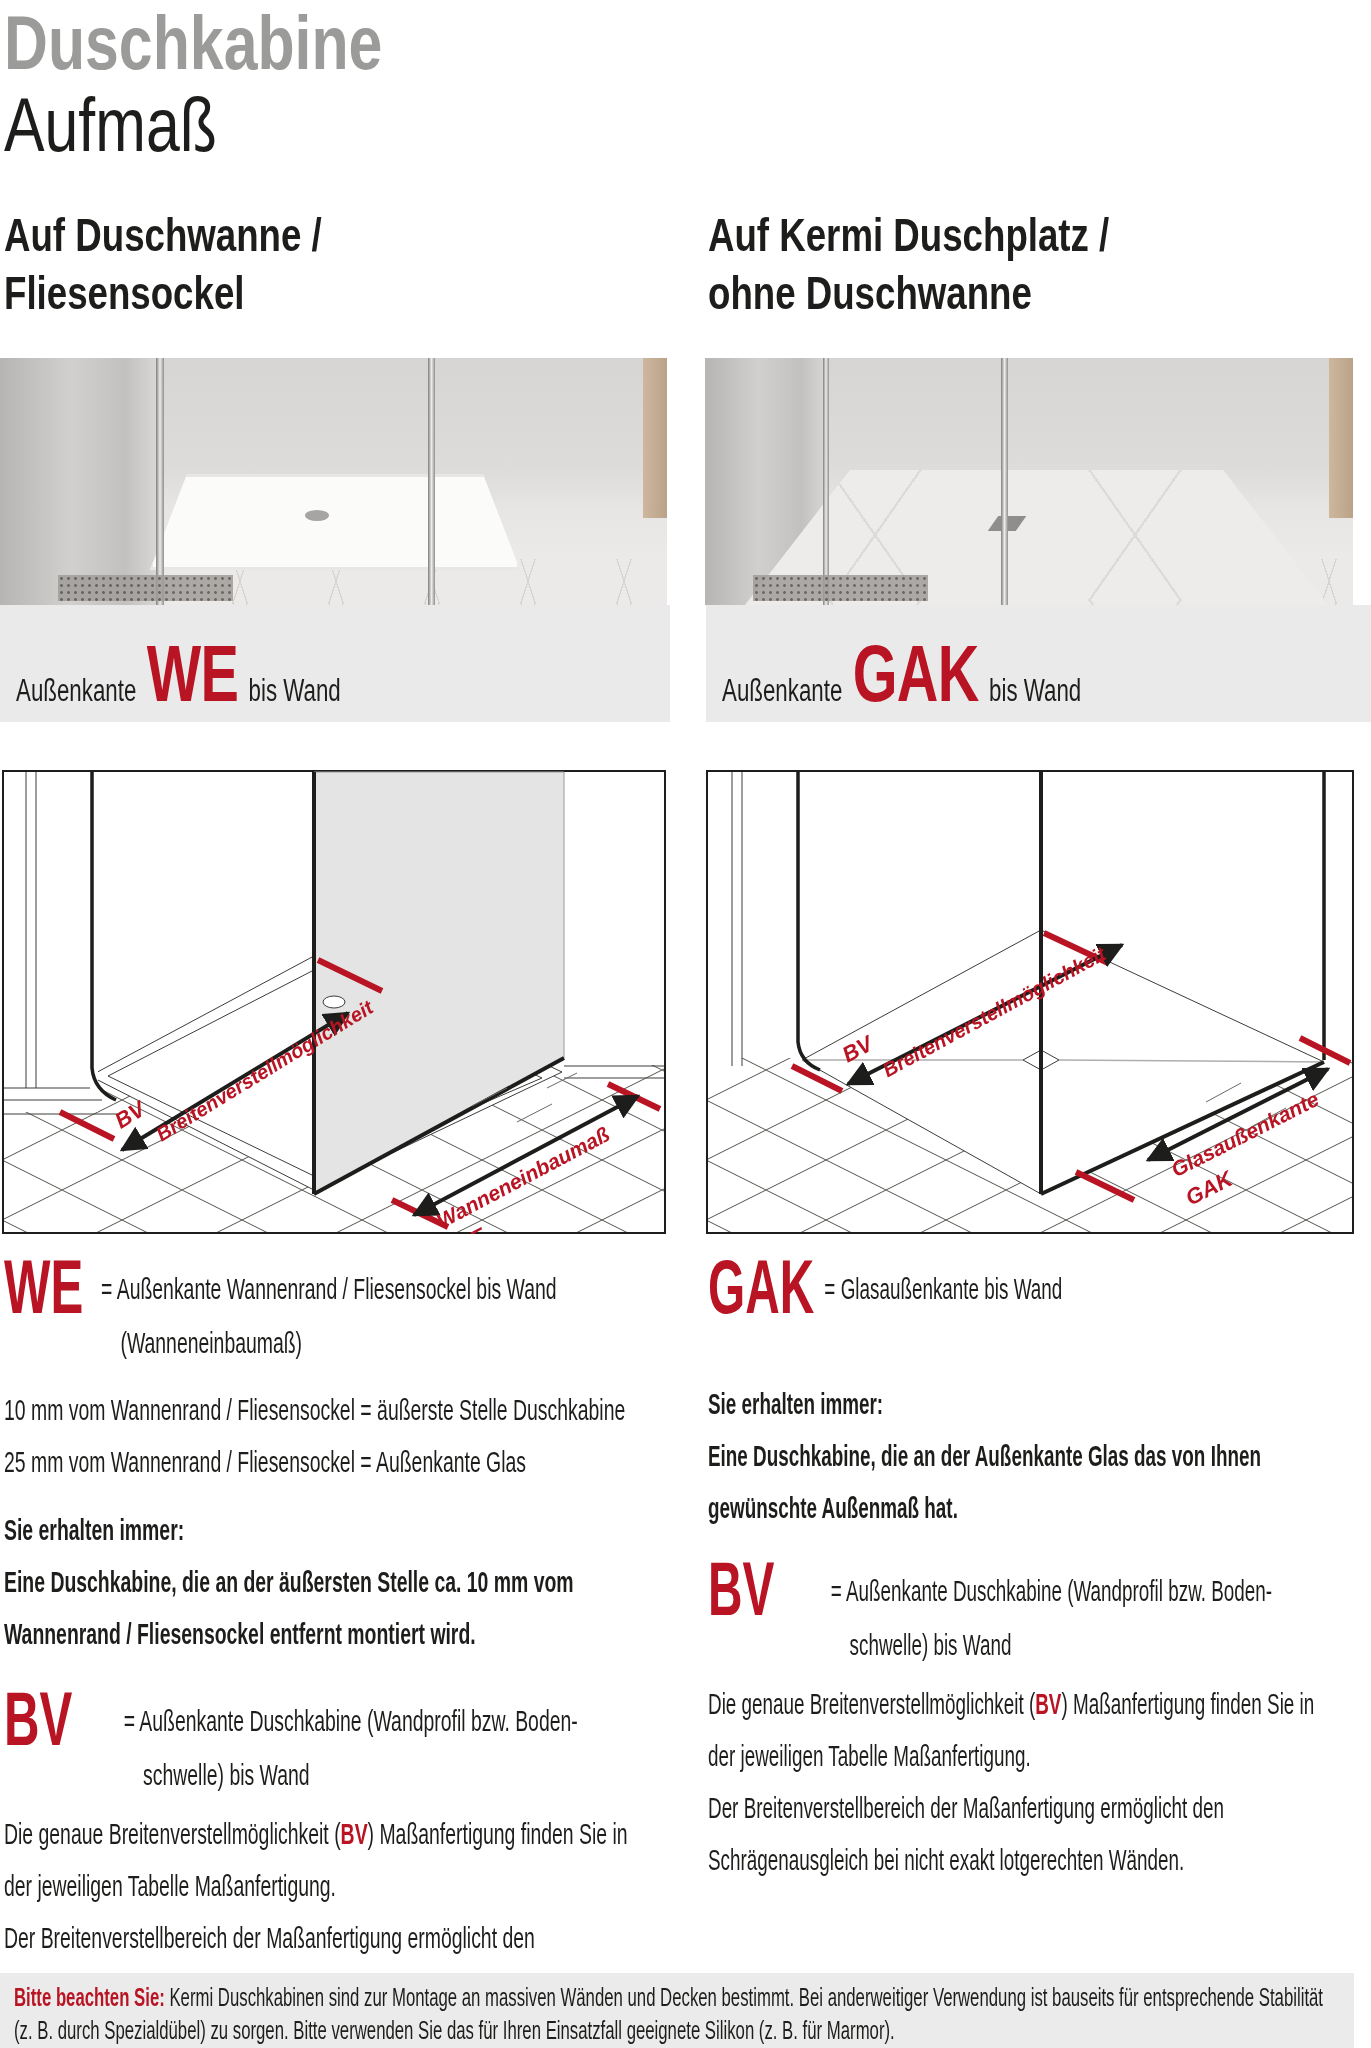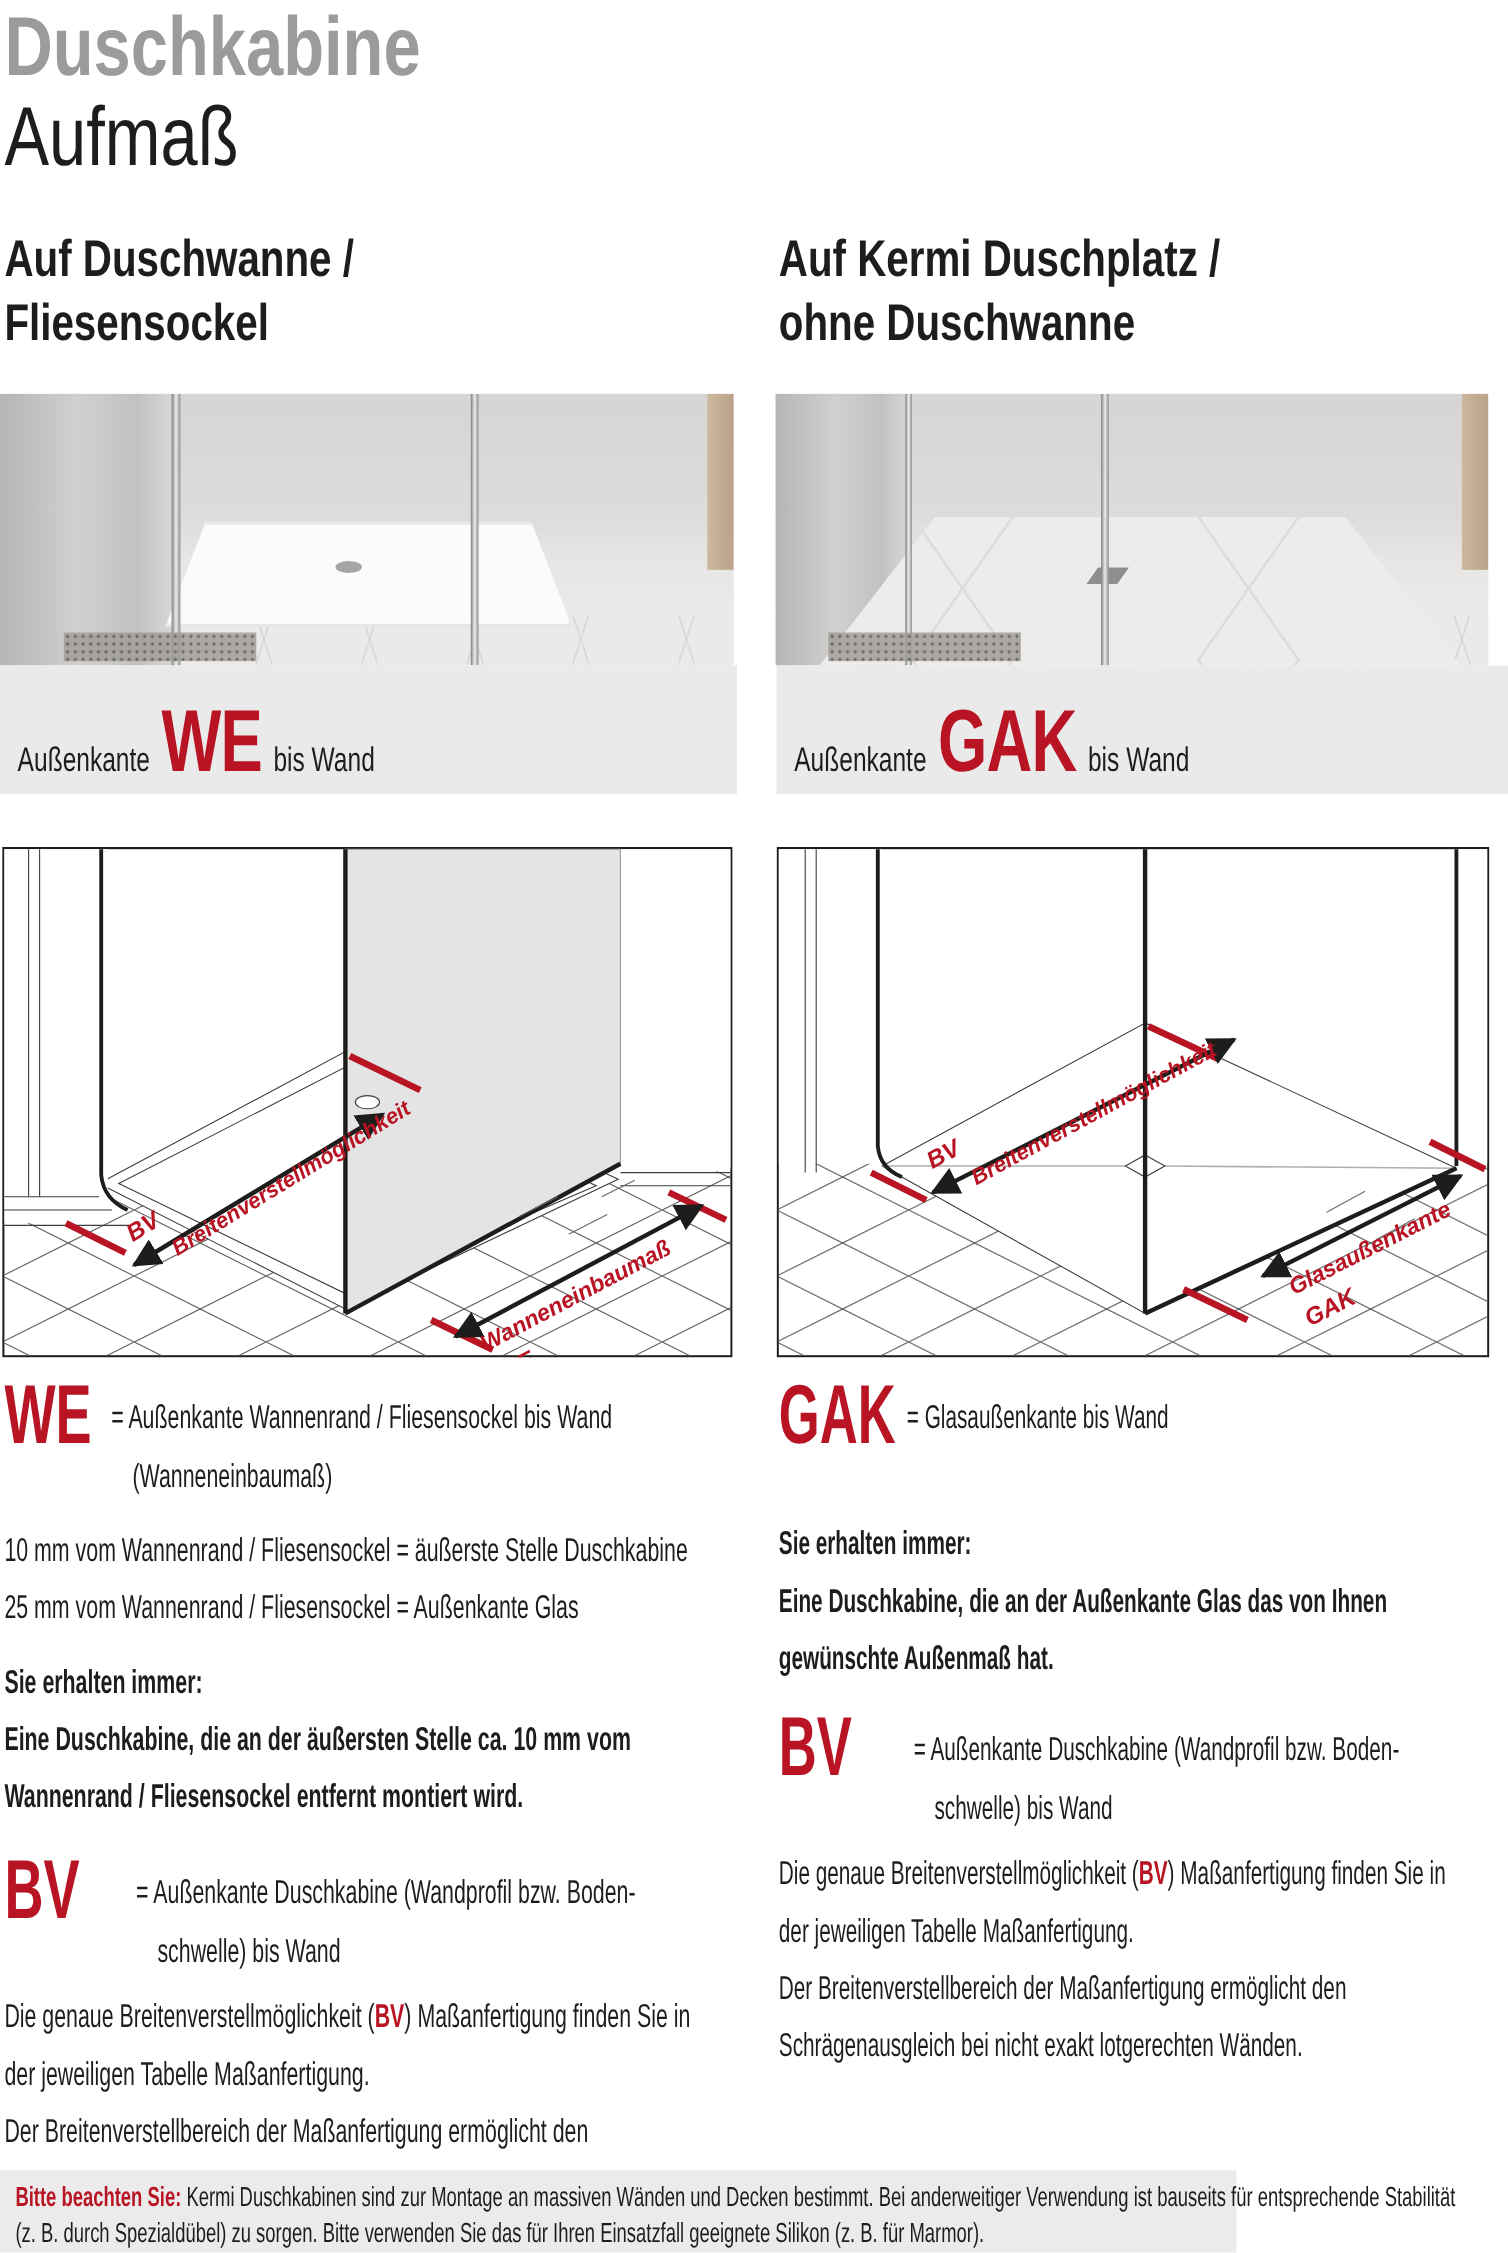--- a/index.html
+++ b/index.html
@@ -74,21 +74,21 @@
   .def-text{line-height:54px;}
   .def-text .l2{padding-left:30px;}
   .def-text div:empty{display:none;}
   .rules{margin-top:14px;}
   .promise-label{margin-top:16px;font-weight:bold;}
   .promise-body{font-weight:bold;}
   .bv-row{margin-top:34px;}
   .bv-para{margin-top:6px;}
   .inline-red{color:var(--red);font-weight:bold;}
   
-  #footer{position:absolute;left:0;top:1973px;width:1124px;height:75px;background:#ebebeb;}
+  #footer{position:absolute;left:0;top:1973px;width:1354px;height:75px;background:#ebebeb;}
   #footer .inner{position:absolute;left:14px;top:8px;width:2000px;font-size:25px;line-height:33px;
     transform:scaleX(0.67);transform-origin:top left;white-space:pre-line;}
   #footer .lead{color:var(--red);font-weight:bold;}
 </style>
 </head>
 <body>
 
 <div id="page">
 
   <div id="title">

